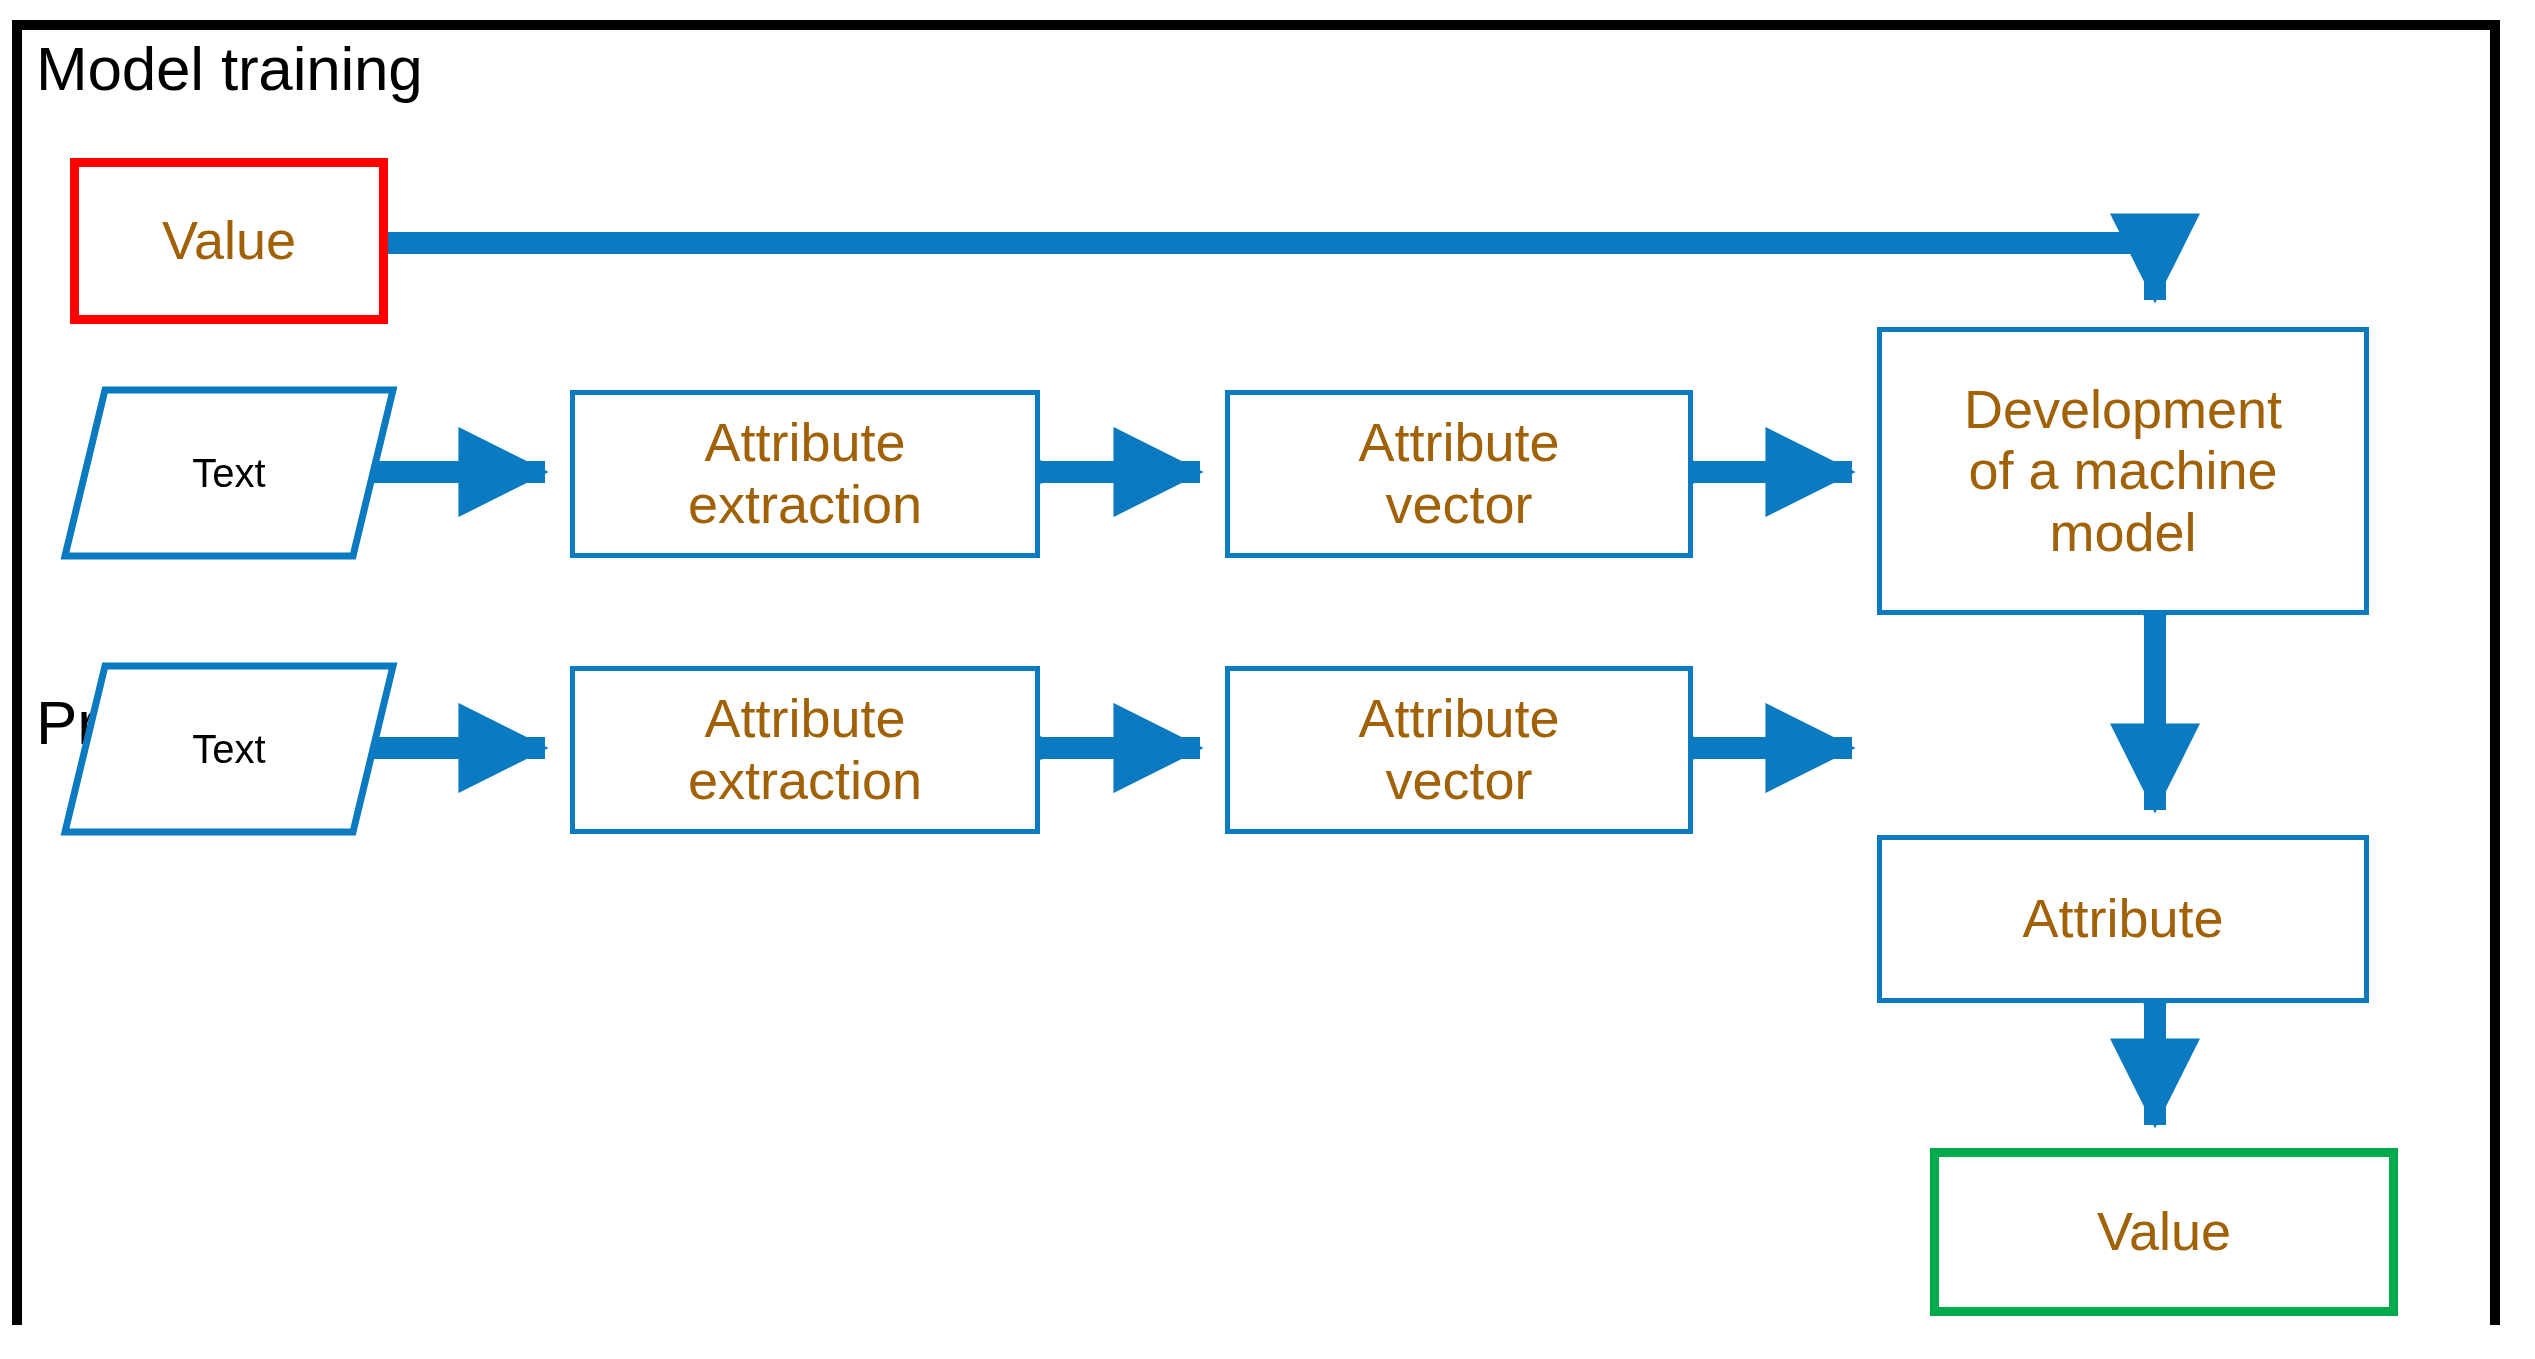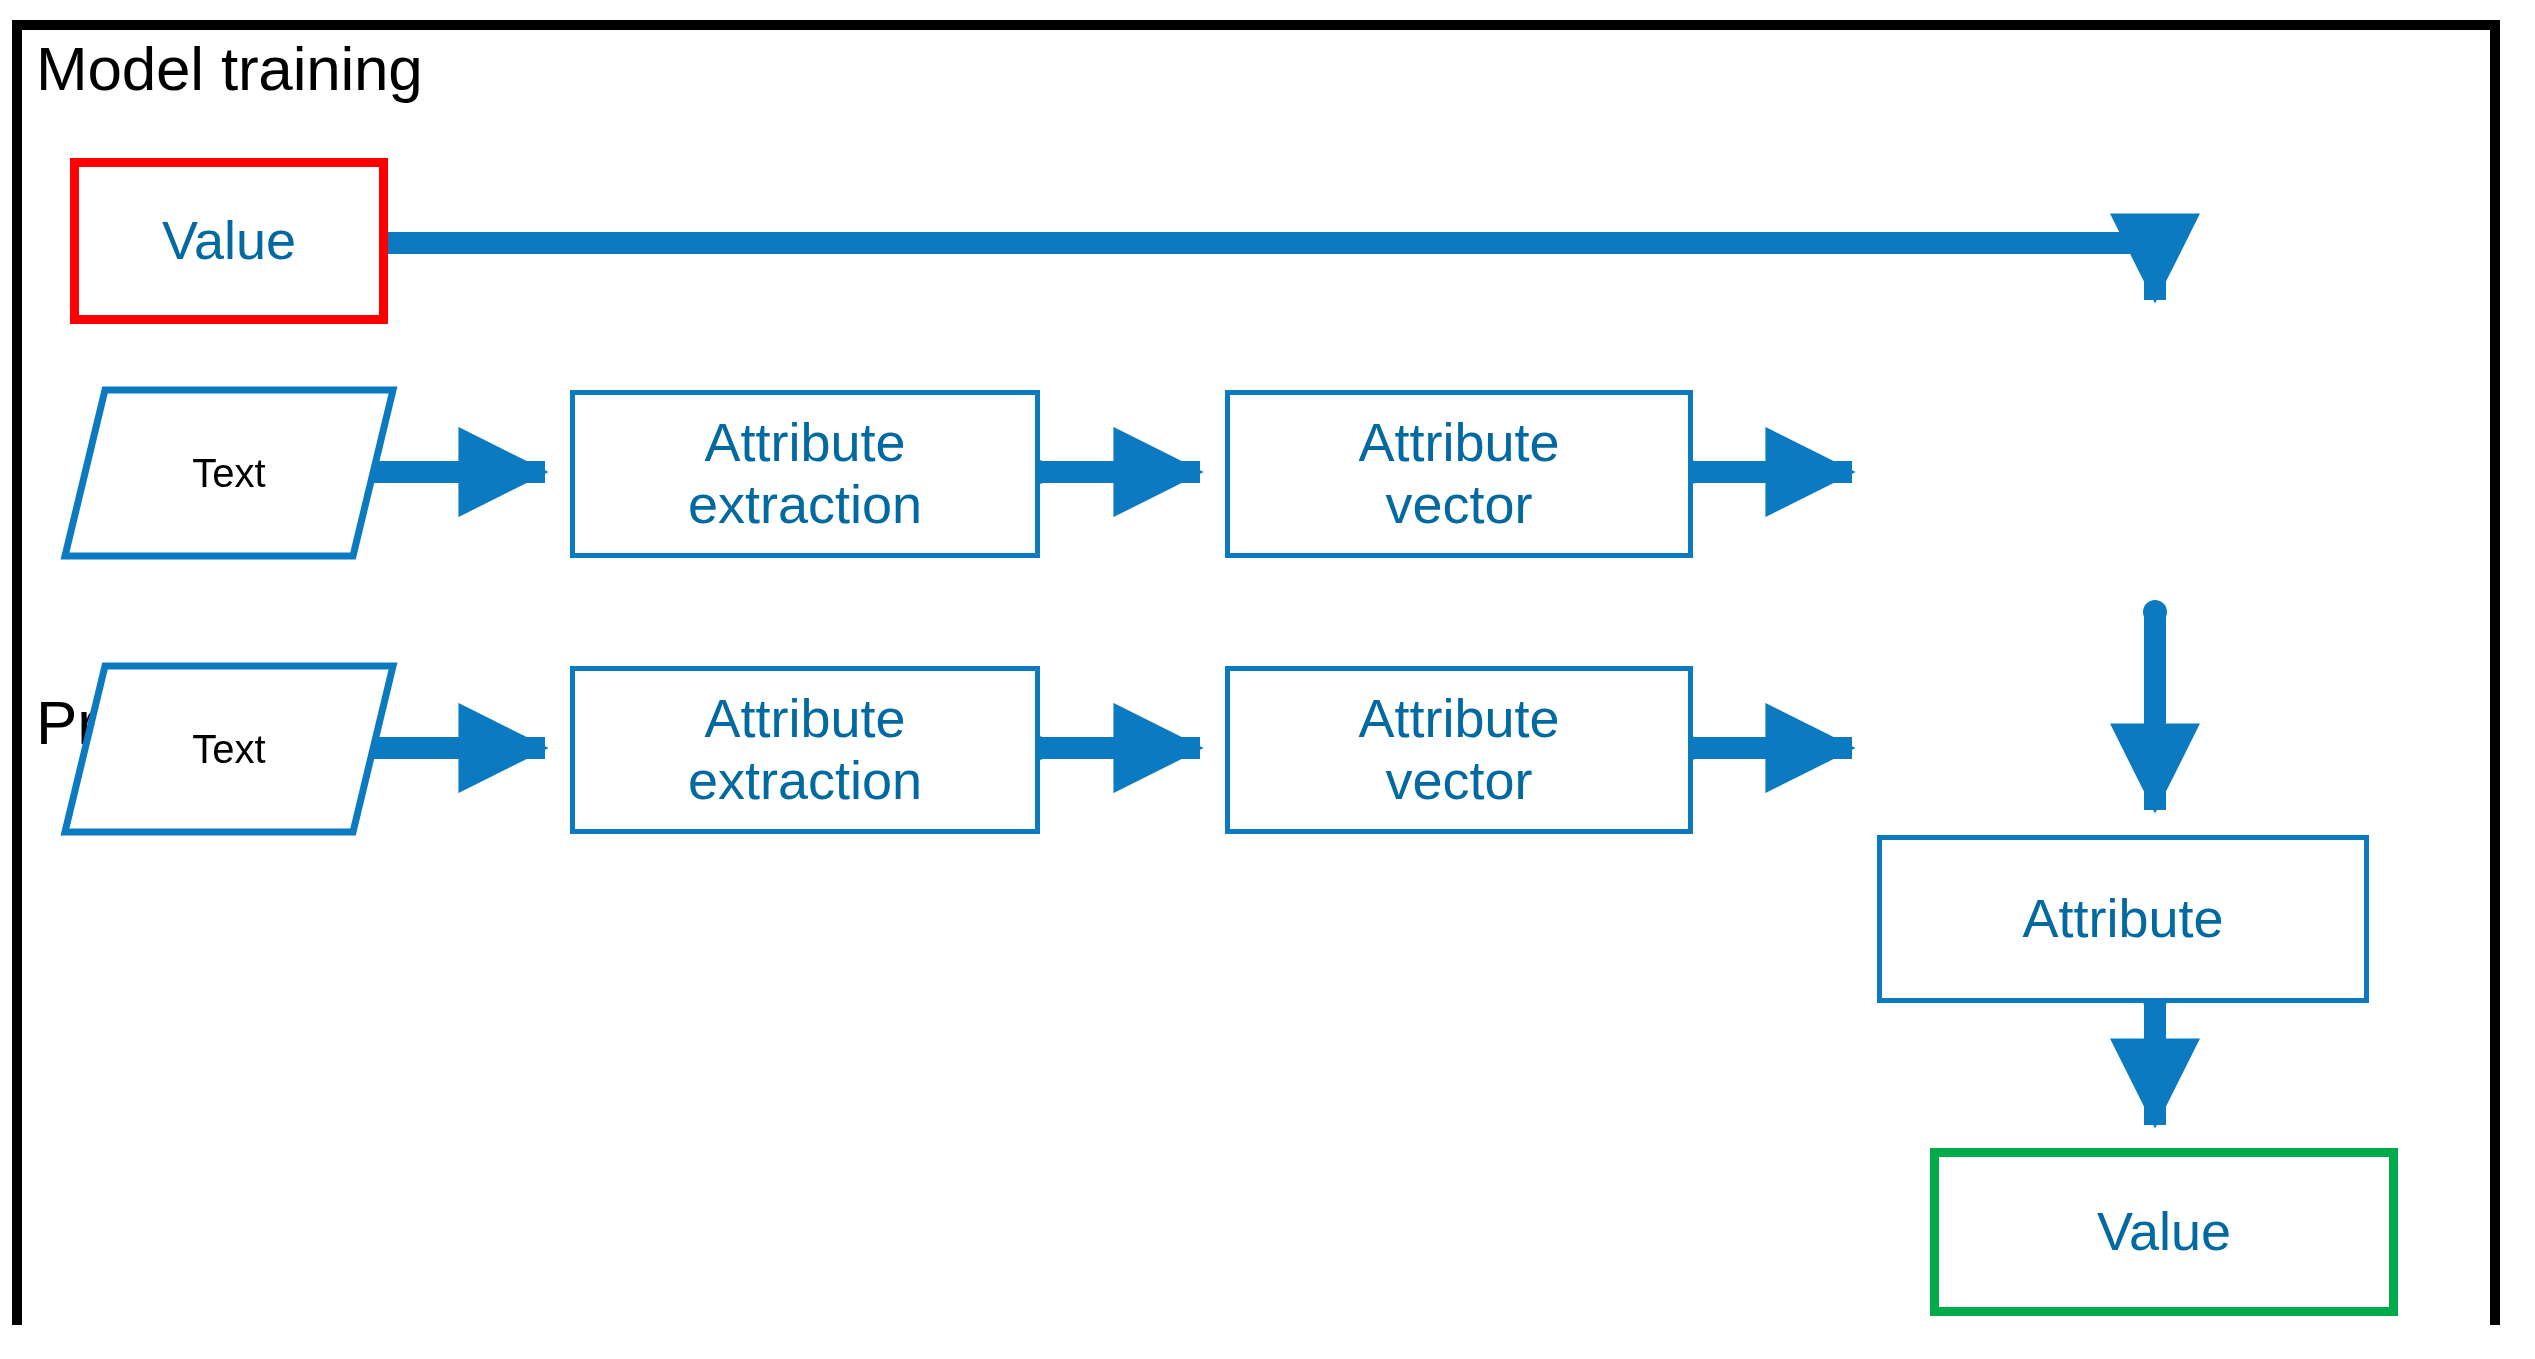--- a/index.html
+++ b/index.html
@@ -44,21 +44,21 @@
 
   
   .node {
     position: absolute;
     box-sizing: border-box;
     background: #ffffff;
     display: flex;
     align-items: center;
     justify-content: center;
     text-align: center;
-    color: #0369a1;
+    color: #a16207;
     font-size: 54px;
     line-height: 1.14;
     padding: 0 8px;
   }
   .node.blue  { border: 5px solid #0b7ac1; }
   .node.red   { border: 9px solid #fe0000; }
   .node.green { border: 9px solid #00ab4c; }
 
   
   .para {
@@ -166,20 +166,25 @@
   <div class="node blue" style="left:570px; top:390px; width:470px; height:168px; white-space:pre-line;">
     <span>Attribute
 extraction</span>
   </div>
 
   <div class="node blue" style="left:1225px; top:390px; width:468px; height:168px; white-space:pre-line;">
     <span>Attribute
 vector</span>
   </div>
 
+  <div class="node blue" style="left:1877px; top:327px; width:492px; height:288px; white-space:pre-line;">
+    <span>Development
+of a machine
+model</span>
+  </div>
 
   <div class="para" style="left:60px; top:658px; width:338px; height:182px;">
     <svg width="338" height="182" viewBox="0 0 338 182" xmlns="http://www.w3.org/2000/svg">
       <polygon points="45,8 333,8 293,174 5,174" fill="#ffffff" stroke="#0b7ac1" stroke-width="7"></polygon>
     </svg>
     <div class="para-label">Text</div>
   </div>
 
   <div class="node blue" style="left:570px; top:666px; width:470px; height:168px; white-space:pre-line;">
     <span>Attribute

